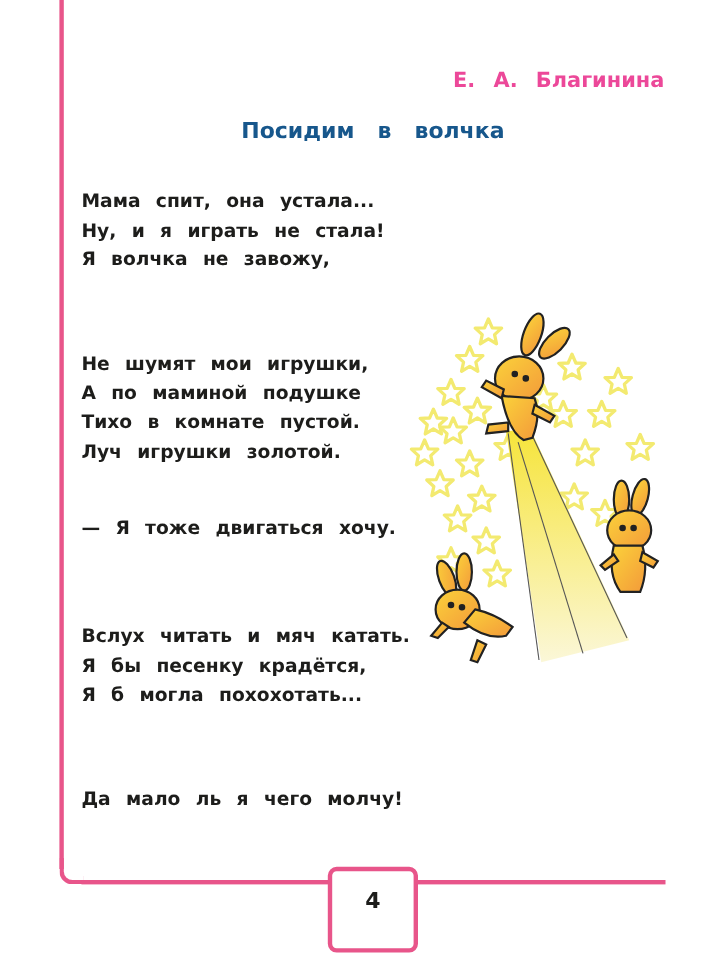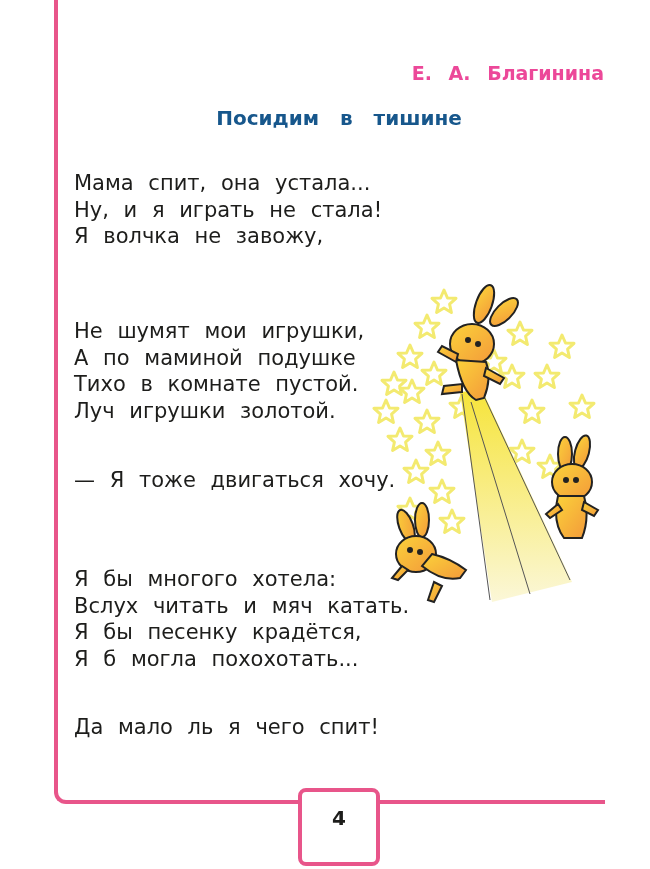--- a/index.html
+++ b/index.html
@@ -12,61 +12,60 @@
   .frame-bottom-l { position: absolute; left: 74px; top: 800px; width: 226px; height: 4px; background: #e8558a; }
   .frame-bottom-r { position: absolute; left: 378px; top: 800px; width: 227px; height: 4px; background: #e8558a; }
   .page-box { position: absolute; left: 298px; top: 788px; width: 82px; height: 78px;
               border: 4px solid #e8558a; border-radius: 8px; box-sizing: border-box; background: #fff;
               text-align: center; }
   .page-num { display: block; margin-top: 14px; font-size: 20px; font-weight: bold; color: #1d1d1b; }
   .author { position: absolute; right: 46px; top: 62px; font-size: 19px; font-weight: bold;
             word-spacing: 10px; color: #ec4899; }
   .title { position: absolute; left: 0; width: 650px; top: 106px; text-align: center; font-size: 20px;
            font-weight: bold; color: #17578c; word-spacing: 14px; padding-left: 28px; box-sizing: border-box; }
-  .stanza { position: absolute; left: 74px; font-size: 21px; line-height: 26.5px; word-spacing: 8px; }
+  .stanza { position: absolute; left: 74px; font-size: 17px; line-height: 26.5px; word-spacing: 8px; font-weight: bold; }
   .stanza .line { display: block; white-space: nowrap; }
   .illus { position: absolute; left: 372px; top: 282px; width: 236px; height: 328px; }
 </style>
 </head>
 <body>
 
 <div class="frame-left"></div>
 <div class="frame-corner"></div>
 <div class="frame-bottom-l"></div>
 <div class="frame-bottom-r"></div>
 
 <div class="author">Е. А. Благинина</div>
-<div class="title">Посидим в тишине</div>
+<div class="title">Посидим в волчка</div>
 
 <div class="stanza" style="top:170px">
   <span class="line">Мама спит, она устала...</span>
   <span class="line">Ну, и я играть не стала!</span>
   <span class="line">Я волчка не завожу,</span>
 </div>
 
 <div class="stanza" style="top:318px">
   <span class="line">Не шумят мои игрушки,</span>
   <span class="line">А по маминой подушке</span>
   <span class="line">Тихо в комнате пустой.</span>
   <span class="line">Луч игрушки золотой.</span>
 </div>
 
 <div class="stanza" style="top:467px">
   <span class="line">— Я тоже двигаться хочу.</span>
 </div>
 
 <div class="stanza" style="top:566px">
-  <span class="line">Я бы многого хотела:</span>
   <span class="line">Вслух читать и мяч катать.</span>
   <span class="line">Я бы песенку крадётся,</span>
   <span class="line">Я б могла похохотать...</span>
 </div>
 
 <div class="stanza" style="top:714px">
-  <span class="line">Да мало ль я чего спит!</span>
+  <span class="line">Да мало ль я чего молчу!</span>
 </div>
 
 <div class="illus">
   <svg width="236" height="328" viewBox="0 0 236 328" xmlns="http://www.w3.org/2000/svg">
     <defs>
       <linearGradient id="beam" x1="0" y1="0" x2="0" y2="1">
         <stop offset="0" stop-color="#f6e43a"></stop>
         <stop offset="1" stop-color="#fbf7d8"></stop>
       </linearGradient>
       <linearGradient id="bun" x1="0" y1="0" x2="1" y2="1">

